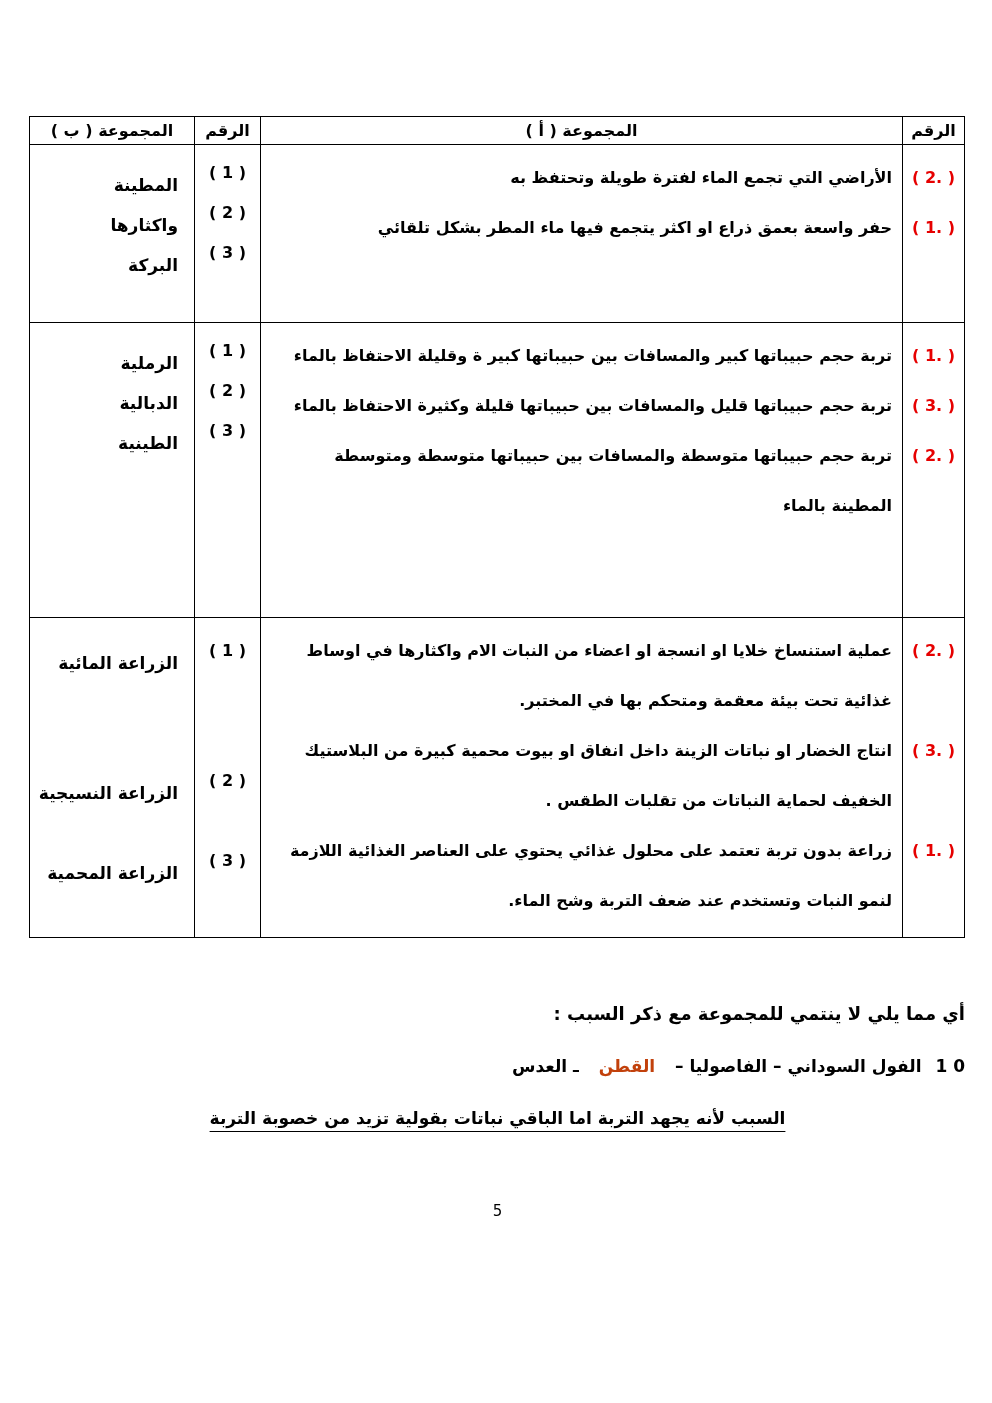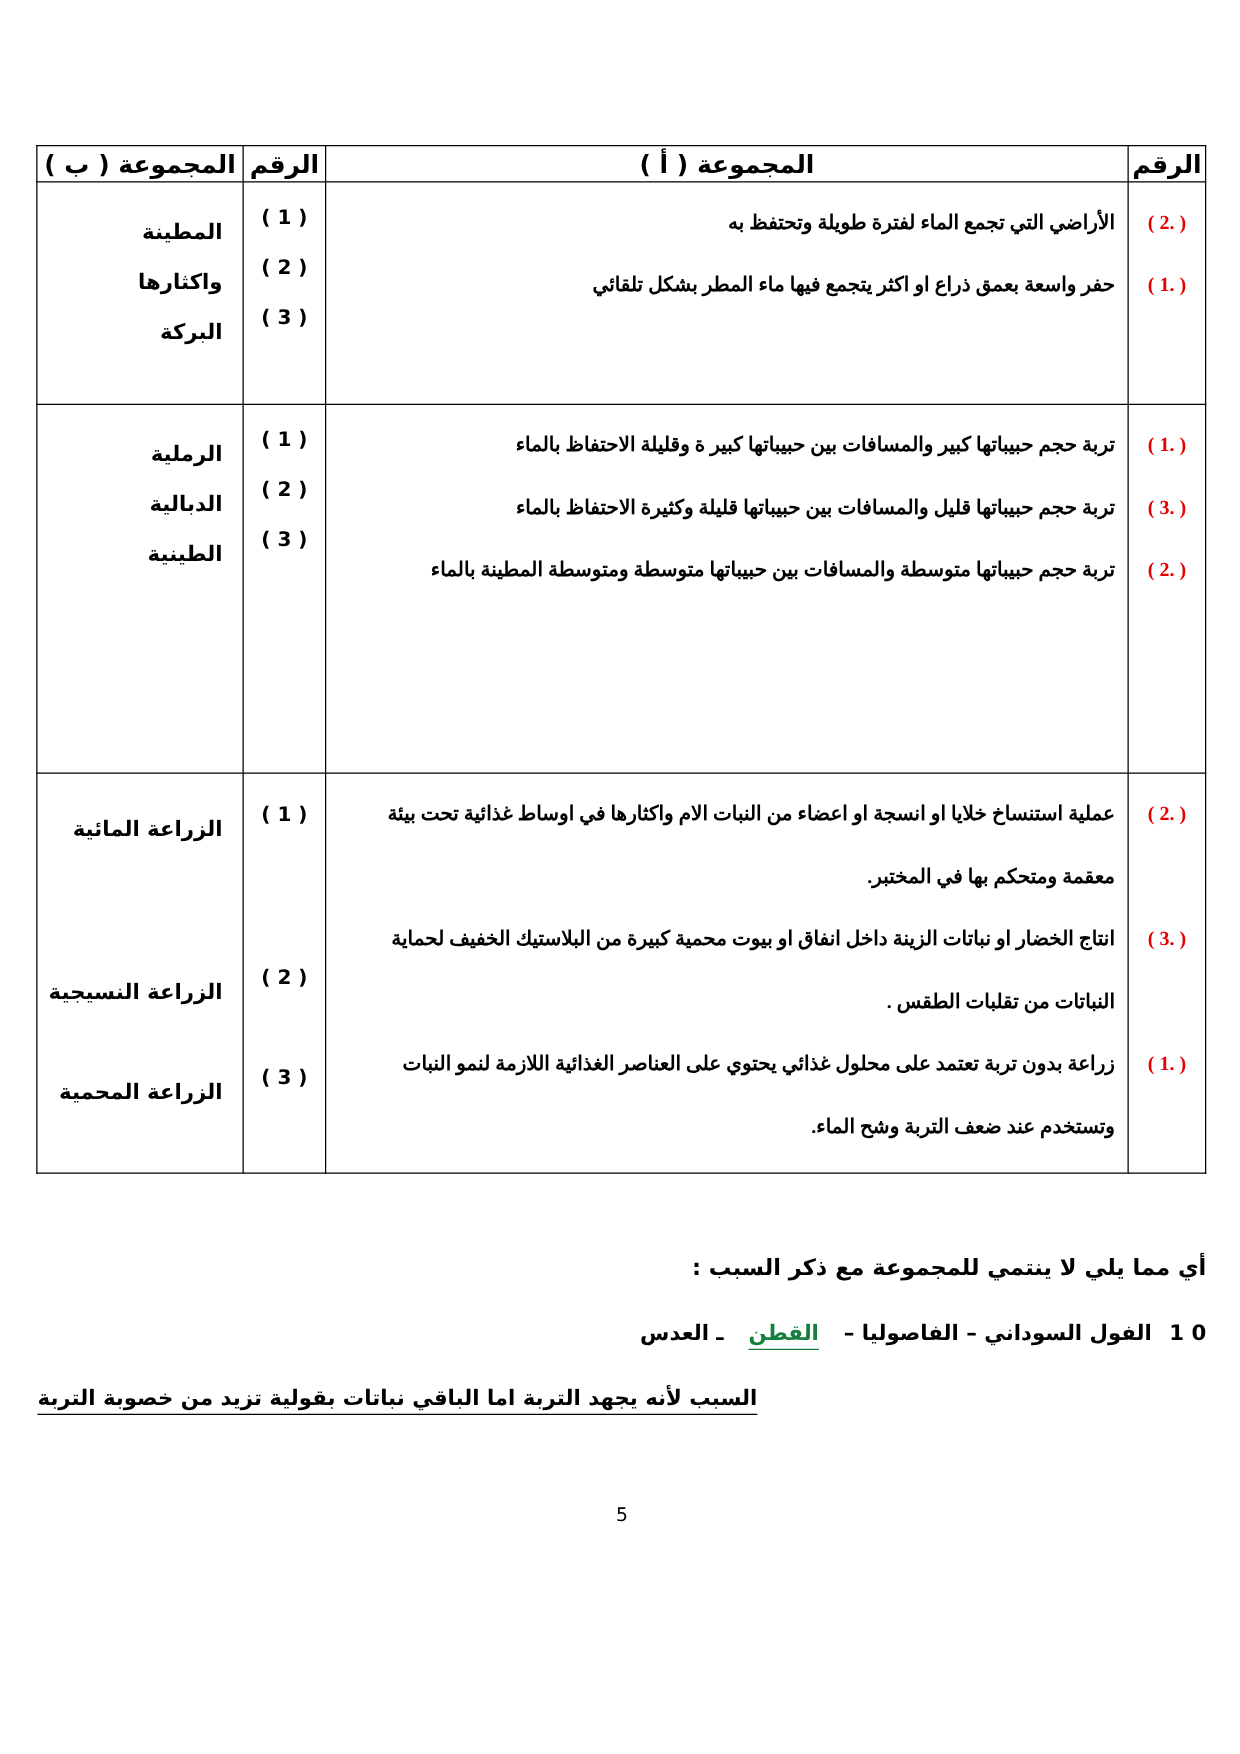--- a/index.html
+++ b/index.html
@@ -8,51 +8,51 @@
     width: 992px; height: 1403px; background: #ffffff;
     font-family: "DejaVu Sans", "Liberation Sans", sans-serif;
     color: #000; direction: rtl; font-weight: 700;
   }
   .page { padding: 116px 27px 0 30px; }
 
   .intro { font-size: 17px; margin: 0 0 34px 0; text-align: right; }
 
   table.match { border-collapse: collapse; width: 935px; table-layout: fixed; }
   table.match td { border: 1.4px solid #000; vertical-align: top; }
-  tr.head td { text-align: center; font-size: 20px; height: 28px; padding: 2px 0; vertical-align: middle; }
+  tr.head td { text-align: center; font-size: 16px; height: 28px; padding: 2px 0; vertical-align: middle; }
 
   td.c-anum  { width: 62px;  text-align: center; padding-top: 8px; }
   td.c-atext { width: 642px; text-align: right;  padding: 8px 10px 0 8px; }
   td.c-bnum  { width: 66px;  text-align: center; padding-top: 8px; }
   td.c-btext { width: 165px; text-align: right;  padding: 20px 16px 0 4px; }
 
   tr.r1 > td { height: 178px; }
   tr.r2 > td { height: 295px; }
   tr.r3 > td { height: 320px; }
 
-  .slot  { min-height: 50px; font-family: Liberation Serif, serif; }
+  .slot  { min-height: 50px; }
   .slot.two { min-height: 100px; }
   .bslot { min-height: 40px; }
   .bslot.bg1 { min-height: 130px; }
   .bslot.bg2 { min-height: 80px; }
 
   .a-text { font-size: 16px; line-height: 50px; margin: 0; }
   .ans    { color: #e60000; font-size: 16px; line-height: 50px; }
   .bnum-t { font-size: 16px; line-height: 40px; }
   .blabel { font-size: 17px; line-height: 40px; }
   .lg     { line-height: 50px; }
 
   .ltr { direction: ltr; unicode-bidi: bidi-override; display: inline-block; }
 
   .bottom { margin-top: 50px; }
   .q-head { font-size: 18px; margin: 0; line-height: 52px; text-align: right; }
   .q-line { font-size: 17px; margin: 0; line-height: 52px; text-align: right; }
-  .reason { font-size: 17px; margin: 0; line-height: 52px; text-align: left;
+  .reason { font-size: 17px; margin: 0; line-height: 52px; text-align: center;
             text-decoration: underline; text-underline-offset: 7px; }
-  .q-line .red { color: #15803d; text-decoration: underline; text-underline-offset: 7px; margin: 0 14px; }
+  .q-line .red { color: #c2410c; text-underline-offset: 7px; margin: 0 14px; }
   .q-line .qnum { margin-left: 8px; }
 
   .pagenum { margin-top: 58px; text-align: center; font-size: 15px; font-weight: 400; }
 </style>
 </head>
 <body>
 
 <div class="page">
 
 

